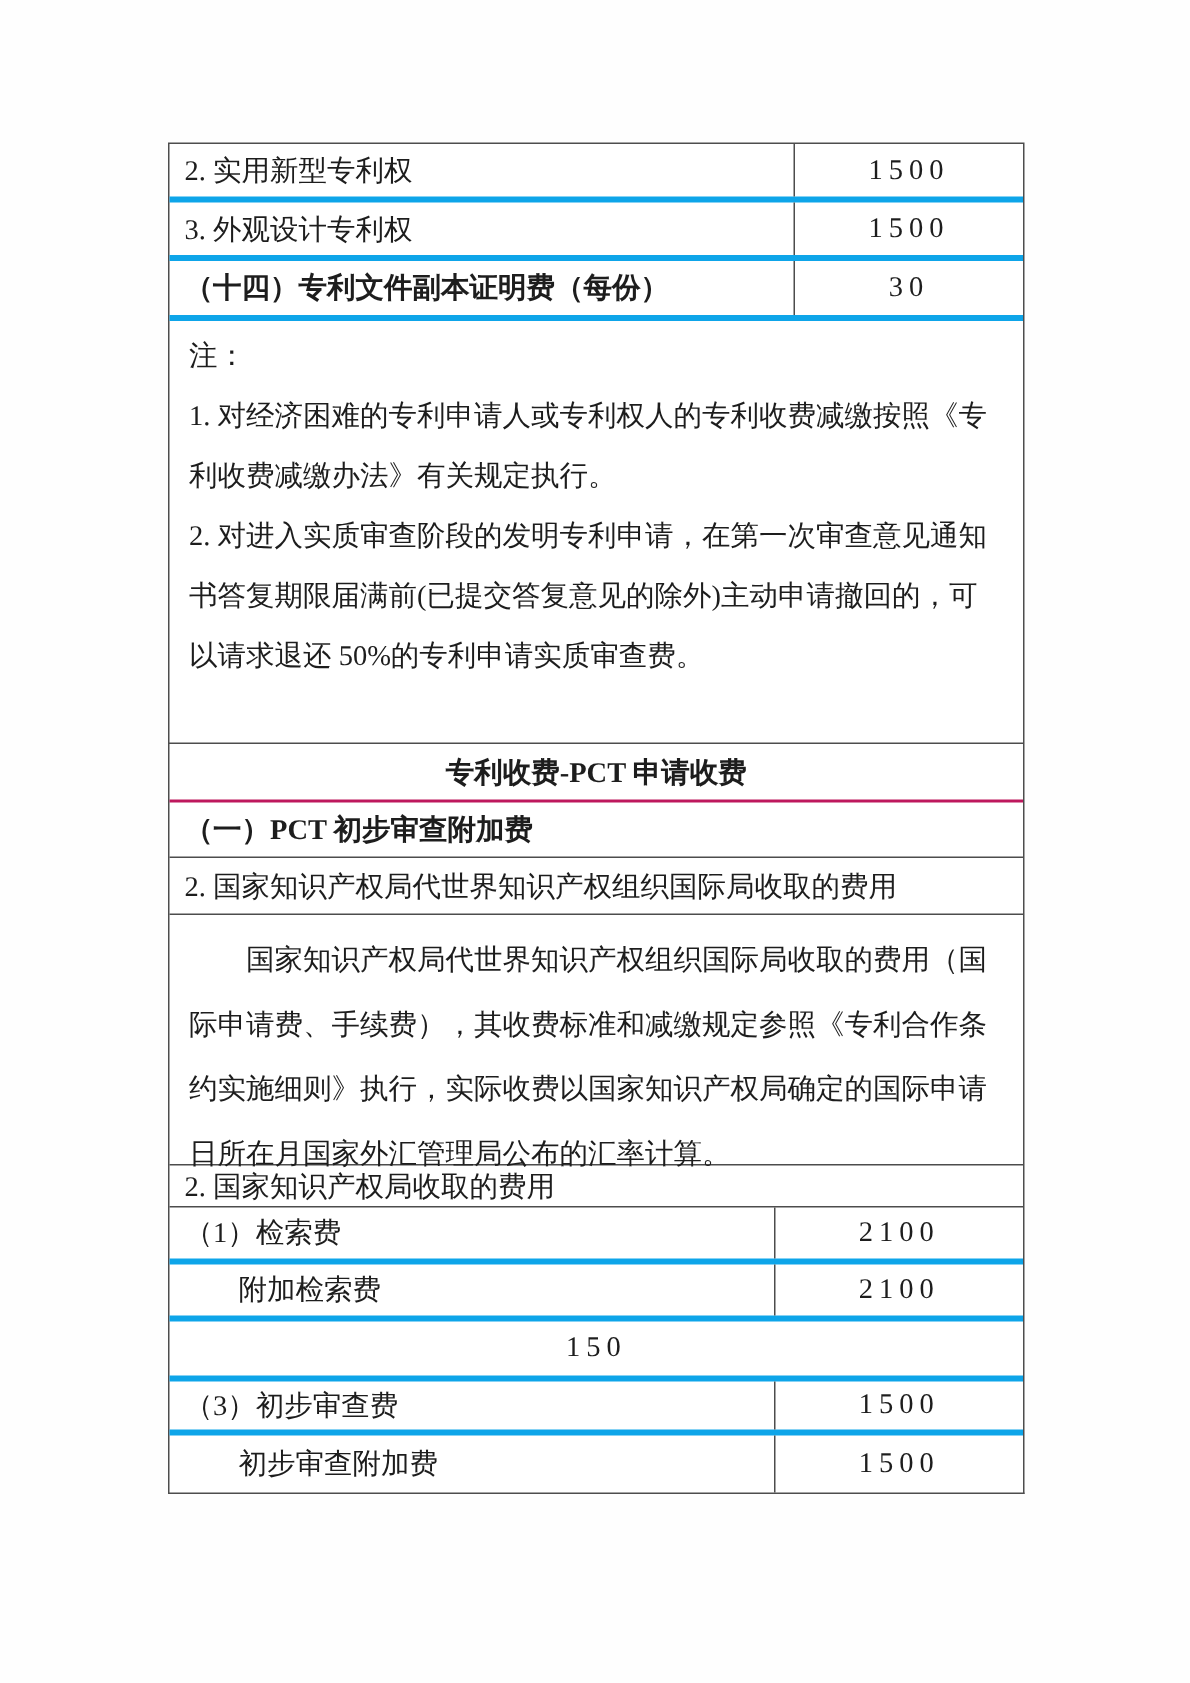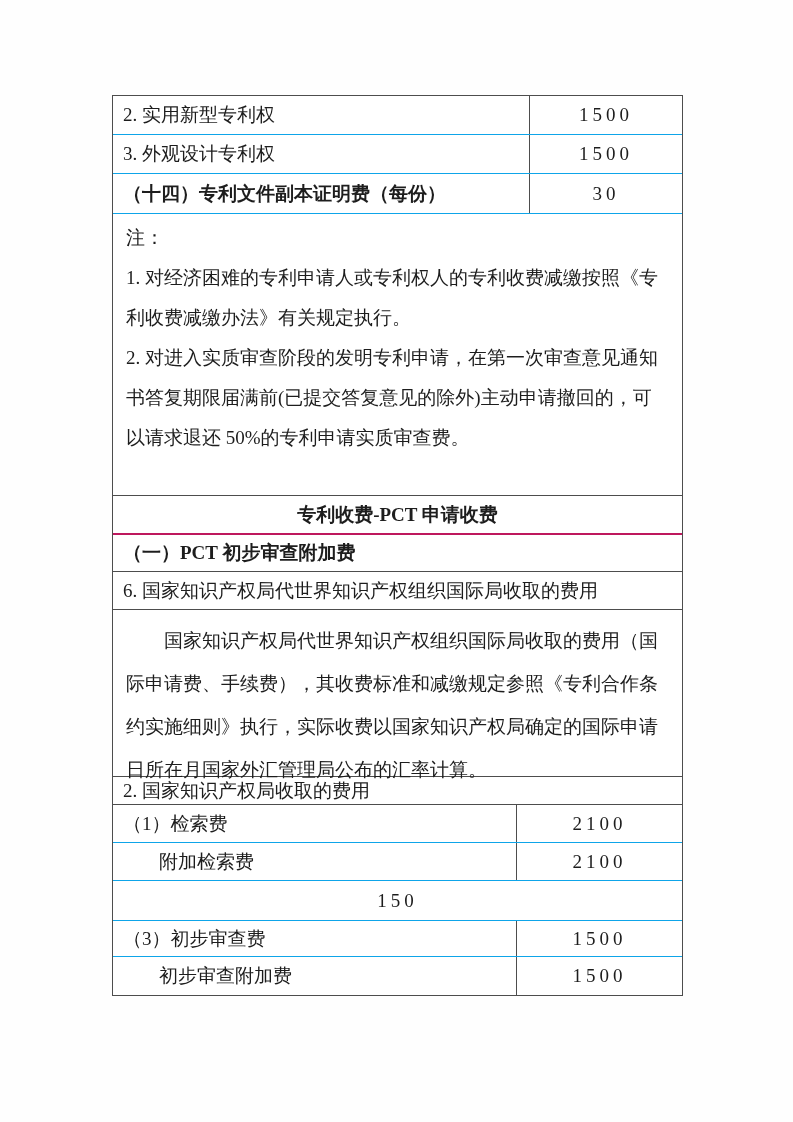--- a/index.html
+++ b/index.html
@@ -17,21 +17,21 @@
   }
   .tbl{
     border:1px solid #4d4d4d;
     box-sizing:border-box;
     background:#fff;
   }
   .tbl2{border-top:none;}
   .frow{
     display:flex;
     box-sizing:border-box;
-    border-bottom:1px solid #0ea5e9;
+    border-bottom:4px solid #0ea5e9;
   }
   .frow:last-child{border-bottom:none;}
   .c1{
     width:417px;
     border-right:1px solid #4d4d4d;
     display:flex;align-items:center;
     padding-left:10px;
     box-sizing:border-box;
   }
   .tbl2 .c1{width:404px;}
@@ -103,21 +103,21 @@
     </div>
 
   </div>
 
   <div class="tbl tbl2">
 
     <div class="title-row">专利收费-PCT 申请收费</div>
 
     <div class="fullrow h37 bold">（一）PCT 初步审查附加费</div>
 
-    <div class="fullrow h38">6. 国家知识产权局代世界知识产权组织国际局收取的费用</div>
+    <div class="fullrow h38">2. 国家知识产权局代世界知识产权组织国际局收取的费用</div>
 
     <p class="para">国家知识产权局代世界知识产权组织国际局收取的费用（国际申请费、手续费），其收费标准和减缴规定参照《专利合作条约实施细则》执行，实际收费以国家知识产权局确定的国际申请日所在月国家外汇管理局公布的汇率计算。</p>
 
     <div class="fullrow h28">2. 国家知识产权局收取的费用</div>
 
     <div class="frow h38">
       <div class="c1">（1）检索费</div>
       <div class="c2">2100</div>
     </div>
 

